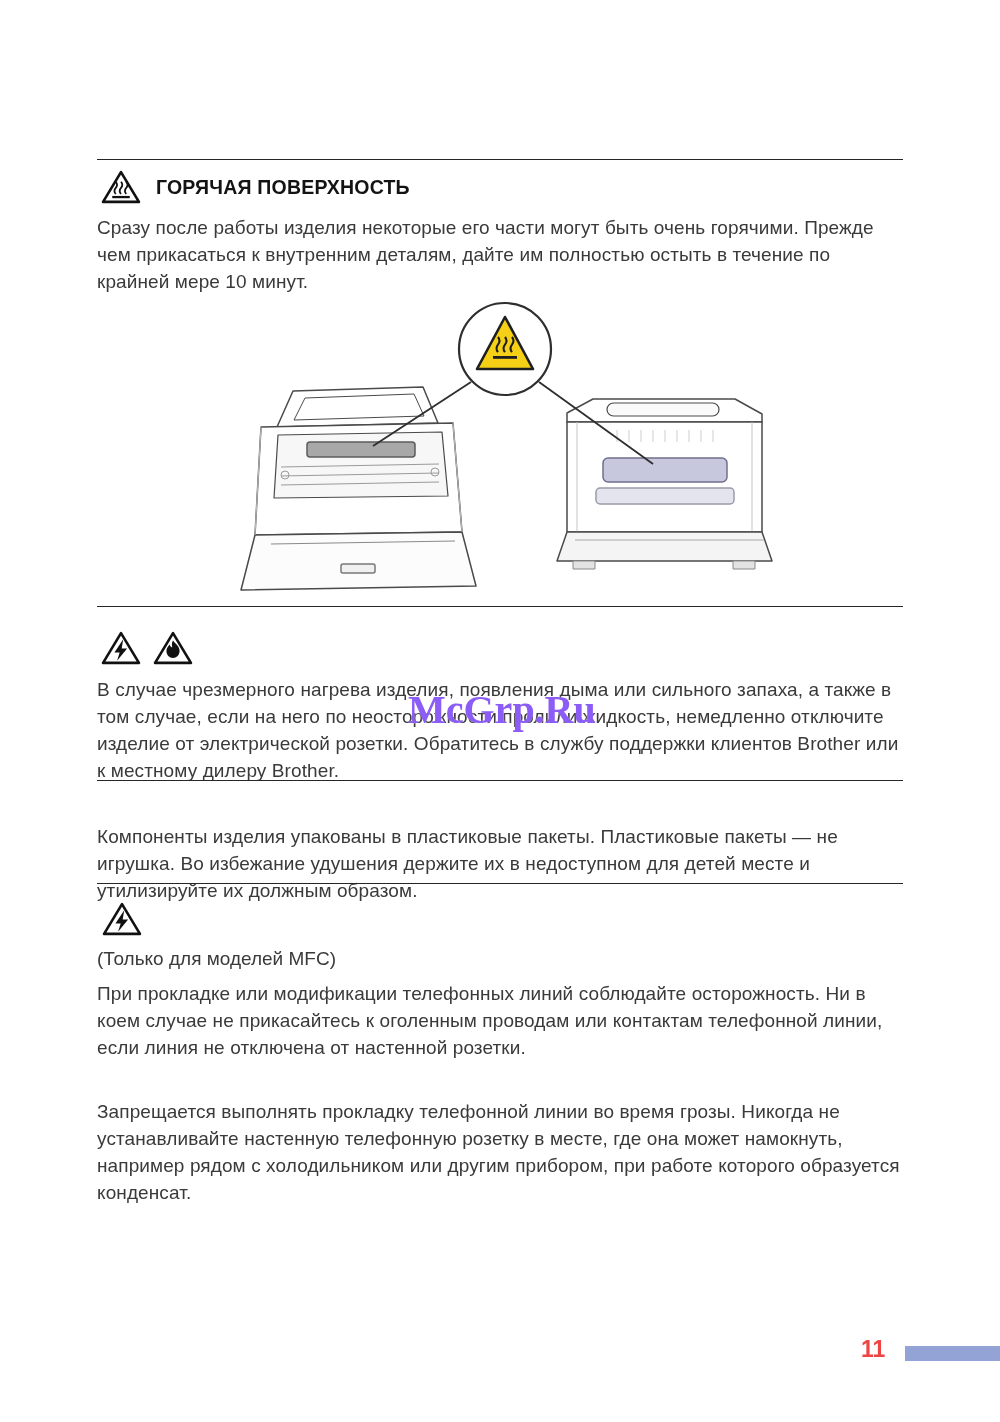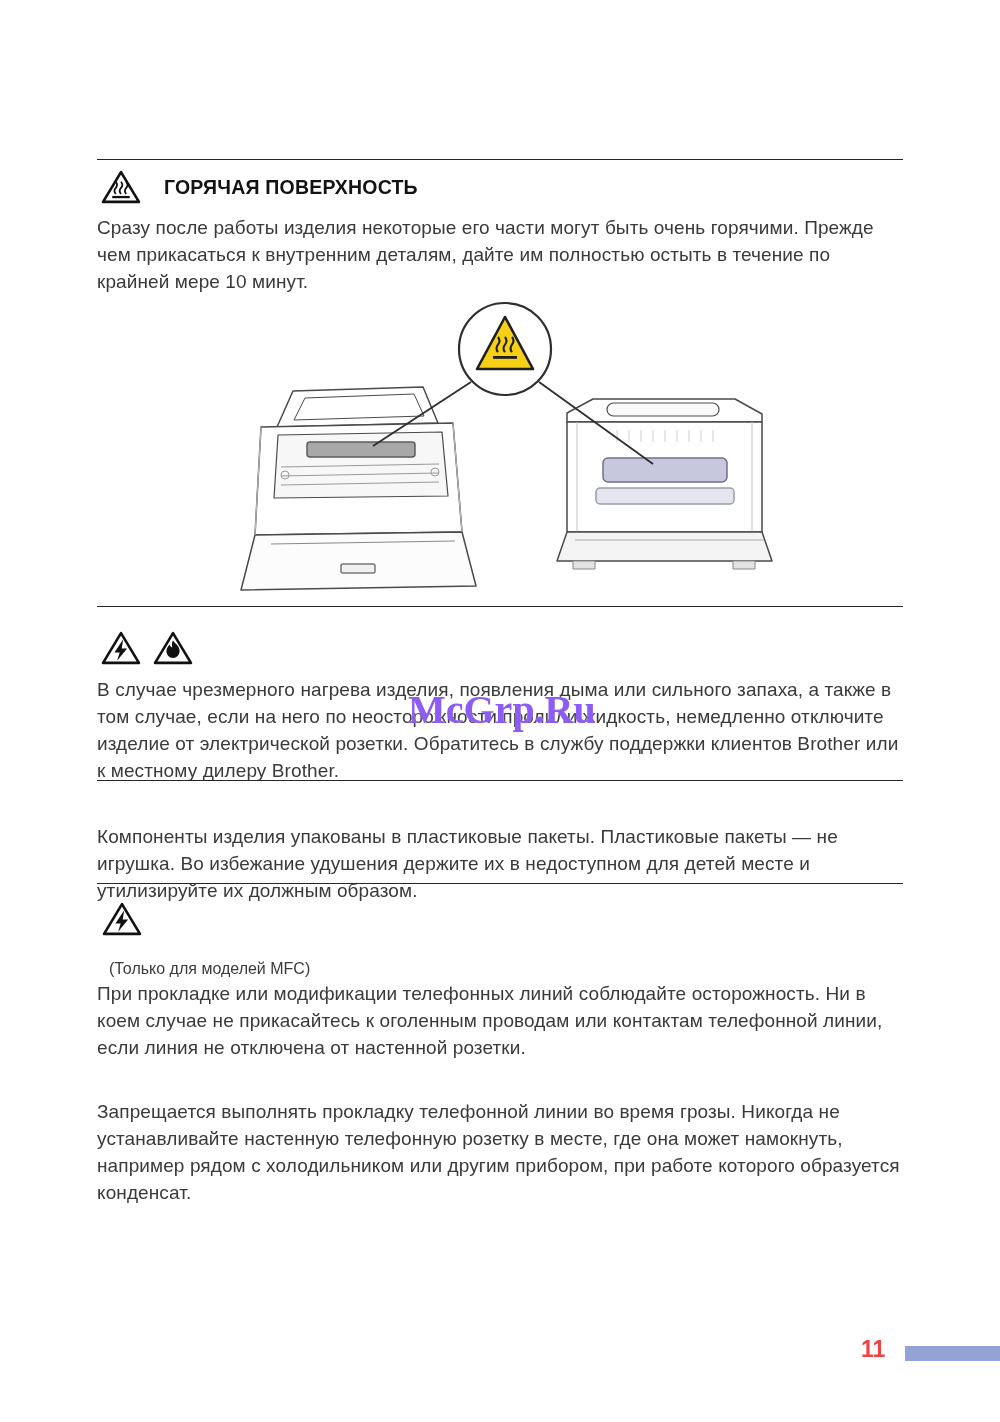--- a/index.html
+++ b/index.html
@@ -27,21 +27,21 @@
     line-height: 27px;
     letter-spacing: 0.1px;
     margin: 0;
   }
   .section-head {
     position: absolute;
     left: 100px;
     top: 168px;
     display: flex;
     align-items: center;
-    gap: 22px;
+    gap: 14px;
   }
   .section-head .title {
     font-size: 19.5px;
     font-weight: bold;
     color: #131313;
     letter-spacing: 0.2px;
   }
   .warn-icon { display: inline-block; line-height: 0; }
   .icon-row {
     position: absolute;
@@ -90,22 +90,22 @@
     left: 905px;
     top: 1346px;
     width: 95px;
     height: 15px;
     background: #93a3d6;
   }
   .model-note {
     position: absolute;
     left: 97px;
     top: 948px;
-    font-size: 16px;
-    margin: 12px;
+    font-size: 19px;
+    margin: 0;
   }
 </style>
 </head>
 <body>
 
 <div>
 
   <div class="rule" style="top:159px"></div>
 
   <div class="section-head">

